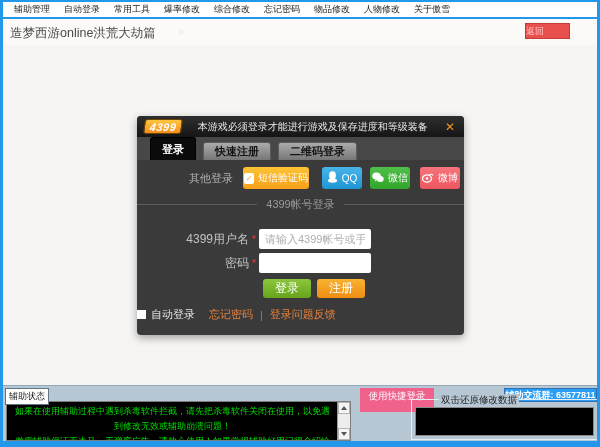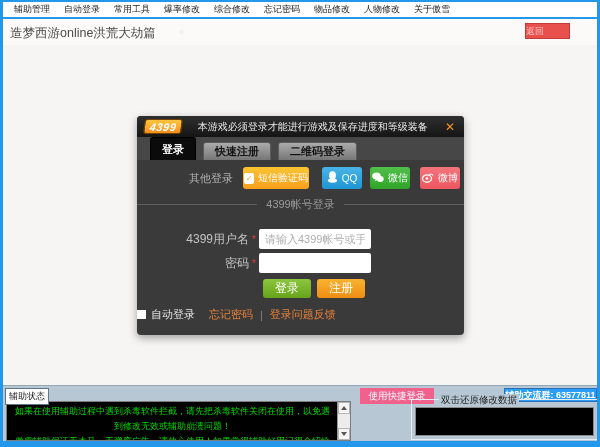--- a/index.html
+++ b/index.html
@@ -83,21 +83,21 @@
   .status-box { position:absolute; left:3px; top:15px; width:345px; height:40px; background:#000;
     border:1px solid #7d7d7d; overflow:hidden; }
   .status-text { color:#00dd00; font-size:9px; line-height:15px; text-align:center; padding:2px 16px 0 4px; }
   .scrollbar { position:absolute; right:0; top:0; bottom:0; width:13px; background:#ececec; border-left:1px solid #9a9a9a; }
   .scroll-btn { position:absolute; left:0; width:12px; height:12px; background:#f5f5f5; border:1px solid #b5b5b5;
     display:flex; align-items:center; justify-content:center; cursor:pointer; }
   .scroll-up { top:0; } .scroll-down { bottom:0; }
   .tri-up { width:0; height:0; border-left:3px solid transparent; border-right:3px solid transparent; border-bottom:4px solid #555; }
   .tri-down { width:0; height:0; border-left:3px solid transparent; border-right:3px solid transparent; border-top:4px solid #555; }
 
-  .quick-login { position:absolute; left:357px; top:2px; width:74px; height:16px; background:#f0618c;
+  .quick-login { position:absolute; left:357px; top:2px; width:74px; height:24px; background:#f0618c;
     color:#fff; font-size:9.5px; text-align:center; line-height:16px; cursor:pointer; }
   .group-badge { position:absolute; left:501px; top:2px; width:93px; height:14px; background:#2a9df4;
     border:1px solid #2f70b5; color:#fff; font-size:9px; font-weight:bold; text-align:center; line-height:12px; }
   .restore-group { position:absolute; left:408px; top:8px; width:188px; height:46px; }
   .restore-border { position:absolute; left:0; top:5px; right:0; bottom:0; border:1px solid #e7eef3; }
   .restore-label { position:absolute; left:28px; top:0; background:#b7c8d4; padding:0 2px; font-size:9.5px; color:#1c1c1c; z-index:2; }
   .restore-box { position:absolute; left:4px; top:13px; width:179px; height:29px; background:#000; border:1px solid #8a8a8a; cursor:pointer; }
 </style>
 </head>
 <body>

